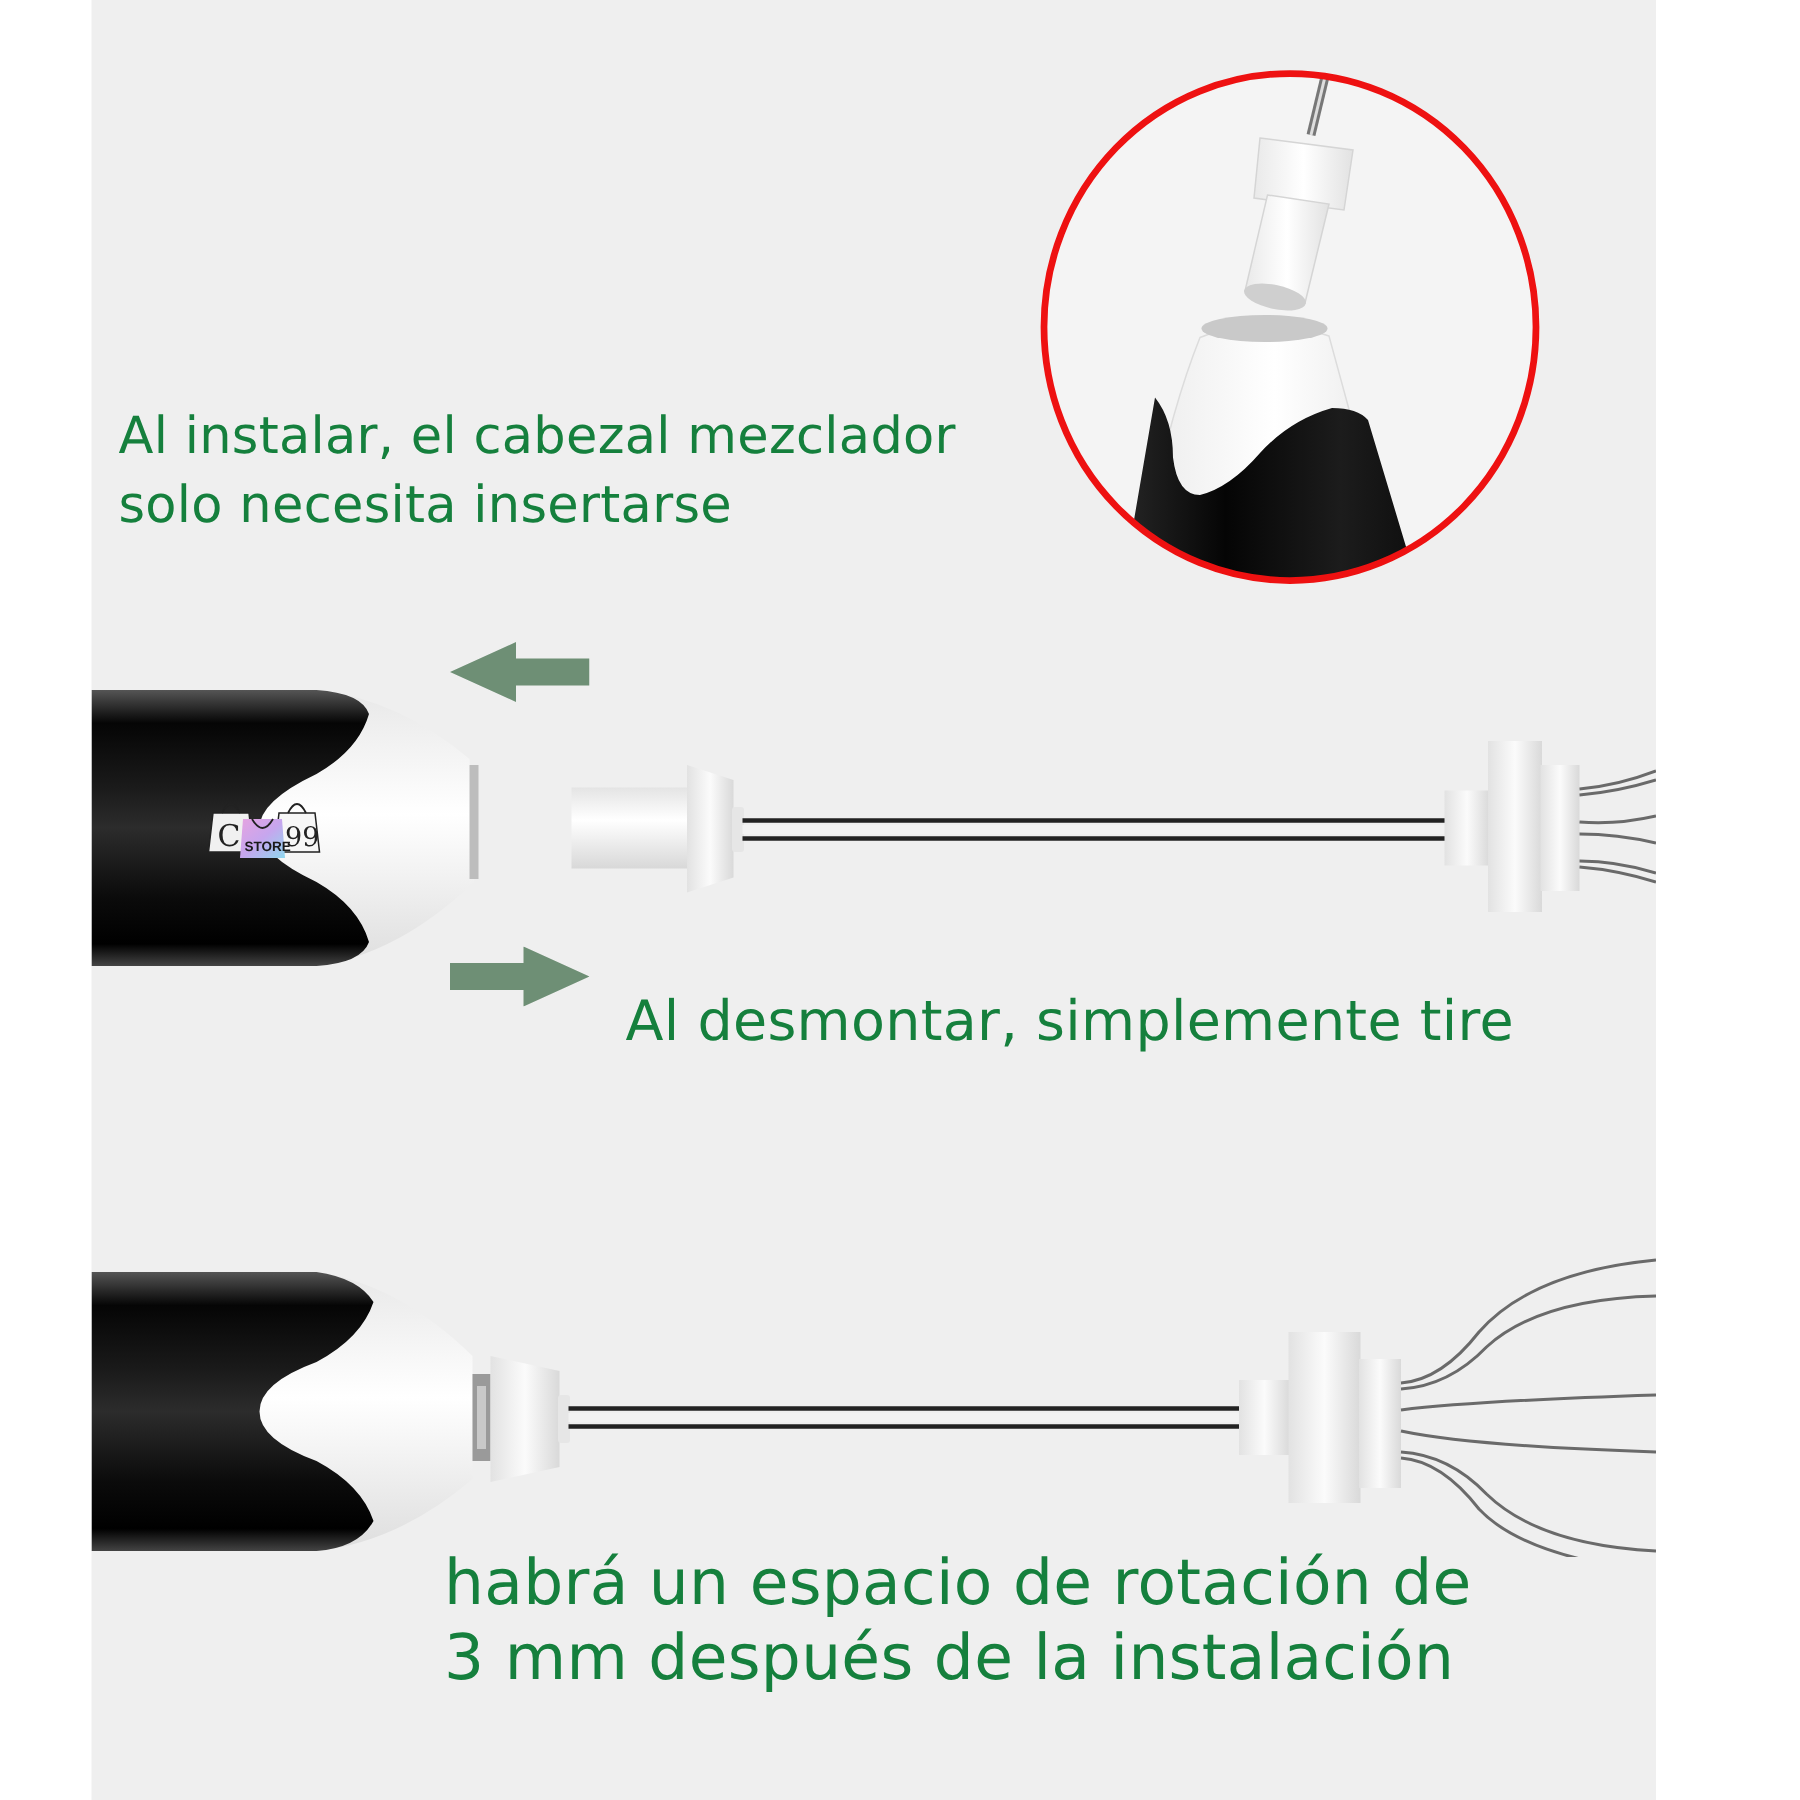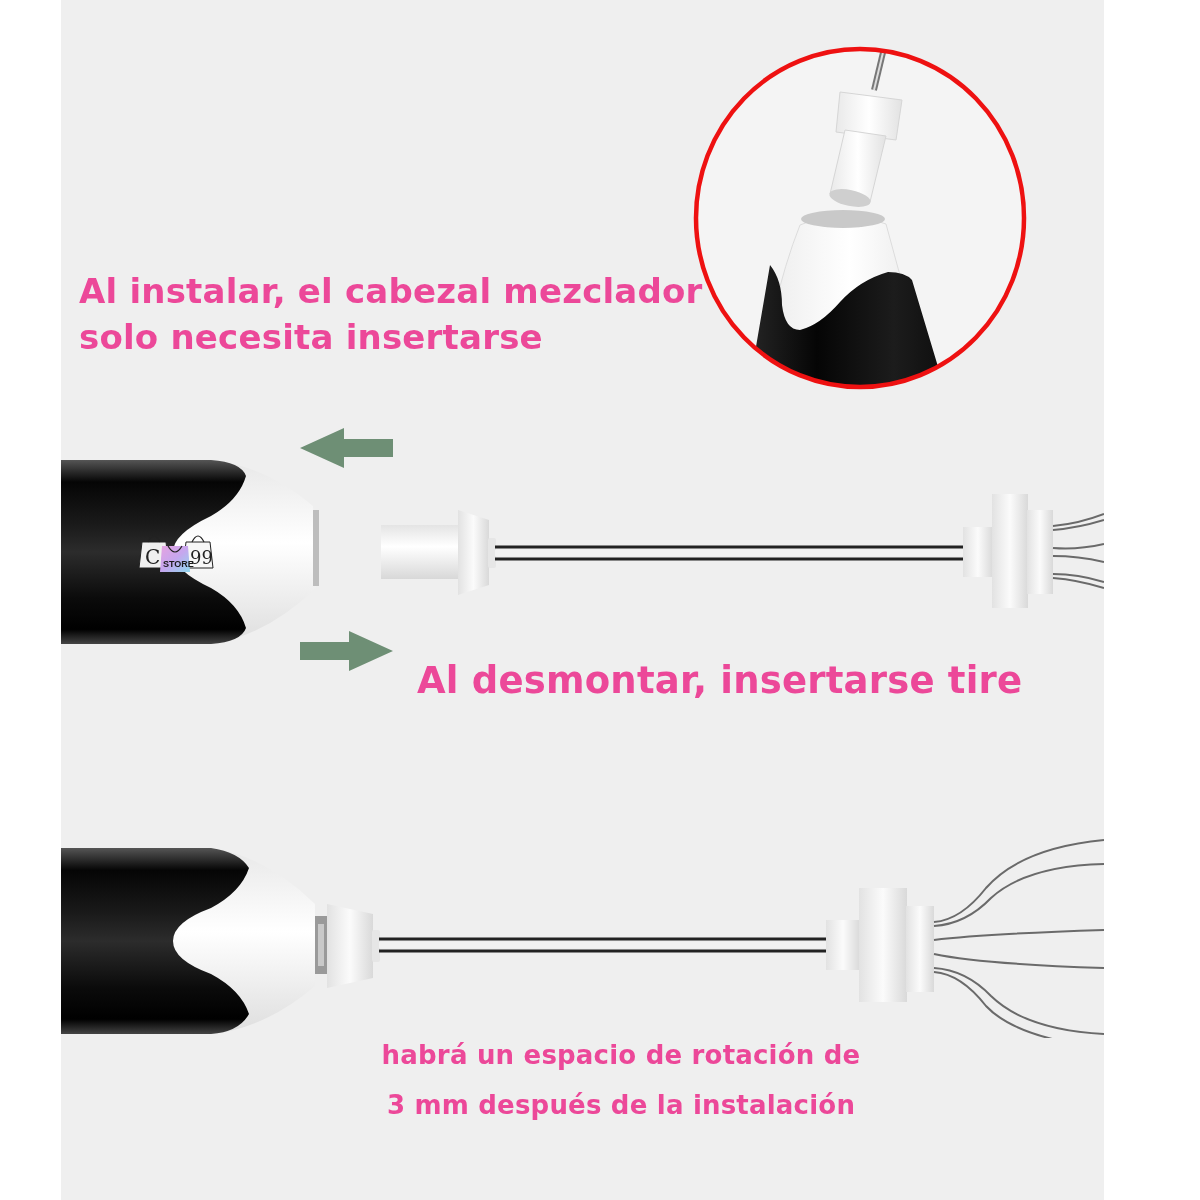--- a/index.html
+++ b/index.html
@@ -1,21 +1,21 @@
 <!DOCTYPE html>
 <html><head>
 <meta charset="utf-8">
 <style>
   html, body { margin: 0; padding: 0; }
   body { width: 1200px; height: 1200px; background: #ffffff; position: relative; overflow: hidden; font-family: "DejaVu Sans", sans-serif; }
   .panel { position: absolute; left: 61px; top: 0; width: 1043px; height: 1200px; background: #efefef; }
-  .caption { position: absolute; color: #ec4899; font-family: "DejaVu Sans", sans-serif; font-weight: bold; white-space: nowrap; letter-spacing: 0.2px; }
+  .caption { position: absolute; color: #15803d; font-family: "DejaVu Sans", sans-serif; font-weight: normal; white-space: nowrap; letter-spacing: 0.2px; }
   .cap-install { left: 79px; top: 268px; font-size: 34px; line-height: 46px; }
   .cap-remove { left: 417px; top: 656px; font-size: 37px; line-height: 50px; }
-  .cap-rotation { left: 296px; top: 1030px; font-size: 26px; line-height: 50px; text-align: center; width: 650px; }
+  .cap-rotation { left: 296px; top: 1030px; font-size: 42px; line-height: 50px; text-align: center; width: 650px; }
   .cap-line { display: block; }
   .abs { position: absolute; }
   svg { display: block; }
 </style>
 </head>
 <body>
 
 <div class="panel"></div>
 
 <div class="abs" style="left:690px;top:40px;">
@@ -147,21 +147,21 @@
       <path d="M675,40 Q700,38 726,30"></path>
       <path d="M675,58 Q700,60 726,54"></path>
       <path d="M675,66 Q700,66 726,72"></path>
       <path d="M675,84 Q700,84 726,92"></path>
       <path d="M675,88 Q700,90 726,98"></path>
     </g>
   </svg>
 </div>
 
 <div class="caption cap-remove">
-  <span class="cap-line">Al desmontar, insertarse tire</span>
+  <span class="cap-line">Al desmontar, simplemente tire</span>
 </div>
 
 <div class="abs" style="left:61px;top:838px;">
   <svg width="1043" height="200" viewBox="0 0 1043 200">
     <defs>
       <linearGradient id="capG3" x1="0" y1="0" x2="0" y2="1">
         <stop offset="0" stop-color="#e8e8e8"></stop>
           <stop offset="0.45" stop-color="#ffffff"></stop>
           <stop offset="1" stop-color="#dedede"></stop>
       </linearGradient>

